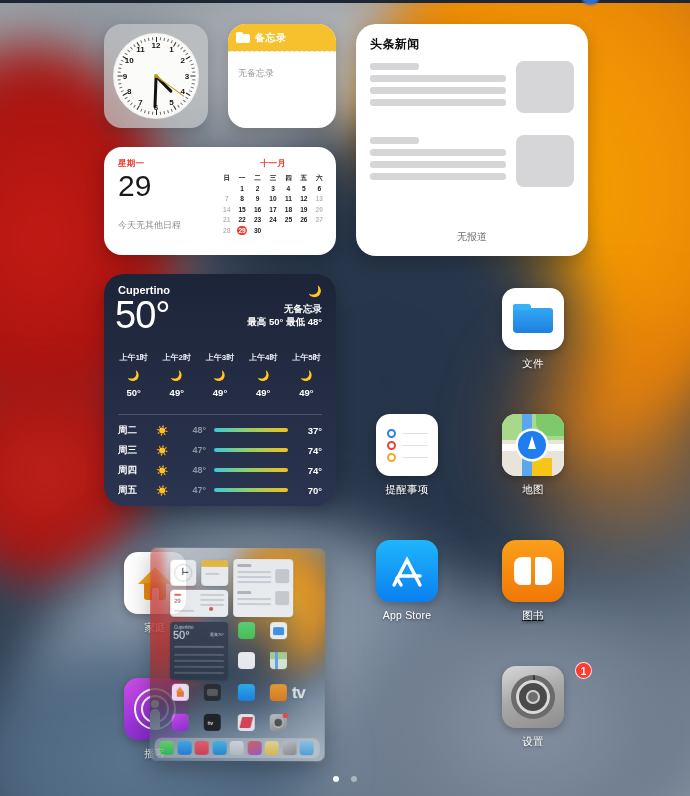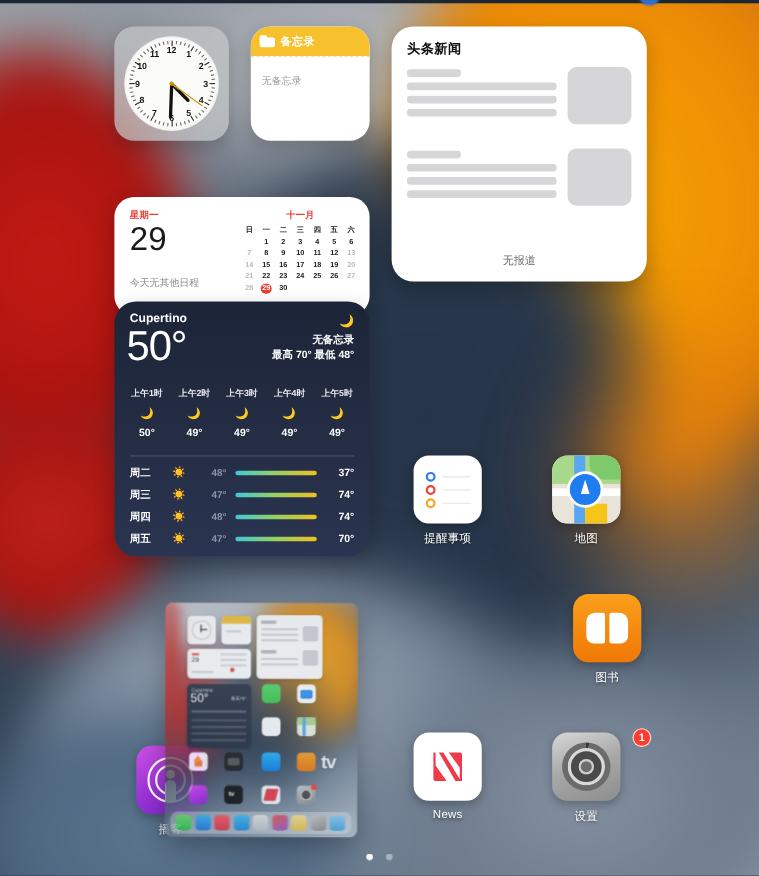--- a/index.html
+++ b/index.html
@@ -124,21 +124,21 @@
   .news-title { font-size:12px; font-weight:700; color:#111; padding:12px 0 0 14px; letter-spacing:0.4px; }
   .news-block { display:flex; gap:10px; padding:8px 14px 0 14px; }
   .news-lines { flex:1; display:flex; flex-direction:column; gap:5px; padding-top:2px; }
   .nl { height:7px; border-radius:3px; background:#d6d6d8; }
   .nl.short { width:36%; }
   .news-thumb { width:58px; height:52px; border-radius:8px; background:#d6d6d8; flex:none; }
   .news-empty { position:absolute; left:0; right:0; bottom:12px; text-align:center;
                 font-size:10px; color:#6b6b70; }
 
   
-  #cal-widget { left: 104px; top: 147px; width: 232px; height: 108px; background:#fff;margin-top:32px; }
+  #cal-widget { left: 104px; top: 147px; width: 232px; height: 108px; background:#fff; }
   .cal-left { position:absolute; left:14px; top:11px; width:96px; }
   .cal-dow { font-size:8.5px; font-weight:700; color:#ec3b30; letter-spacing:0.3px; }
   .cal-day { font-size:30px; font-weight:400; color:#1a1a1a; line-height:34px; margin-top:-1px; }
   .cal-note { font-size:9px; color:#8a8a8e; margin-top:16px; }
   .cal-right { position:absolute; right:9px; top:11px; width:108px; }
   .cal-month { font-size:8.5px; font-weight:700; color:#ec3b30; text-align:center; margin-bottom:3px; }
   .cal-grid { display:grid; grid-template-columns: repeat(7, 1fr); gap:1px 0; }
   .cal-grid div { font-size:6.6px; text-align:center; line-height:9.5px; color:#1a1a1a; font-weight:700; }
   .cal-grid .hd { color:#1a1a1a; font-weight:700; }
   .cal-grid .dim { color:#b9b9bd; font-weight:600; }
@@ -481,21 +481,21 @@
           <div>&nbsp;</div>
         </div>
     </div>
   </div>
 
   <div class="widget" id="weather-widget">
     <div class="w-city">Cupertino</div>
     <div class="w-temp">50°</div>
     <div class="w-moon">🌙</div>
     <div class="w-cond">无备忘录</div>
-    <div class="w-hilo">最高 70° 最低 48°</div>
+    <div class="w-hilo">最高 50° 最低 48°</div>
     <div class="w-hours" id="w-hours">
         <div class="w-hr">
           <div class="hh">上午1时</div>
           <div class="hi">🌙</div>
           <div class="ht">50°</div>
         </div>
         <div class="w-hr">
           <div class="hh">上午2时</div>
           <div class="hi">🌙</div>
           <div class="ht">49°</div>
@@ -543,20 +543,26 @@
           <span class="wd-name">周五</span>
           <span class="wd-icon">☀️</span>
           <span class="wd-lo">47°</span>
           <span class="wd-bar"></span>
           <span class="wd-hi">70°</span>
         </div>
       </div>
   </div>
 
 
+  <div class="app" style="left:478px; top:288px;">
+    <div class="app-icon ic-files">
+      <div class="fi-folder"></div>
+    </div>
+    <div class="app-label">文件</div>
+  </div>
 
   <div class="app" style="left:478px; top:414px;">
     <div class="app-icon ic-maps">
       <div class="mp-g1"></div>
         <div class="mp-g2"></div>
         <div class="mp-pk"></div>
       <div class="mp-road"></div>
         <div class="mp-road2"></div>
         <div class="mp-yellow"></div>
       <div class="mp-pin"></div>
@@ -576,42 +582,43 @@
           <span class="rm-line"></span>
         </div>
       <div class="rm-row" style="top:39px">
           <span class="rm-dot" style="border-color:#f5a623"></span>
           <span class="rm-line"></span>
         </div>
     </div>
     <div class="app-label">提醒事项</div>
   </div>
 
-
-  <div class="app" style="left:497px; top:540px;">
+  <div class="app" style="left:352px; top:540px;">
+    <div class="app-icon ic-appstore">
+      <svg width="62" height="62" viewBox="0 0 62 62" aria-hidden="true">
+        <g fill="none" stroke="#fff" stroke-width="3.4" stroke-linecap="round">
+          <path d="M18 45 L31 20 L44 45"></path>
+          <path d="M24 36 L44 36"></path>
+          <path d="M25 45 L21 38"></path>
+        </g>
+      </svg>
+    </div>
+    <div class="app-label">App Store</div>
+  </div>
+
+  <div class="app" style="left:478px; top:540px;text-decoration:underline;">
     <div class="app-icon ic-books">
       <div class="bk">
           <i class="l"></i>
           <i class="r"></i>
         </div>
     </div>
     <div class="app-label">图书</div>
   </div>
 
-  <div class="app" style="left:352px; top:666px;">
-    <div class="app-icon ic-news">
-      <svg class="nw" viewBox="0 0 38 38" aria-hidden="true">
-        <path d="M4 7 L4 31 L34 31 L34 7 Z" fill="none"></path>
-        <path d="M6 6 L6 30 Q6 32 8 32 L18 32 L8 18 L8 6 Z" fill="#f03a4a"></path>
-        <path d="M32 32 L32 8 Q32 6 30 6 L20 6 L30 20 L30 32 Z" fill="#f03a4a"></path>
-        <path d="M11 6 L26 32 L31 32 L15 6 Z" fill="#f03a4a"></path>
-      </svg>
-    </div>
-    <div class="app-label">News</div>
-  </div>
 
   <div class="app" style="left:478px; top:666px;">
     <div class="app-icon ic-settings">
       <div class="st-gear"></div>
       <div id="st-spokes">
           <div class="st-spoke" style="transform: rotate(0deg);"></div>
           <div class="st-spoke" style="transform: rotate(30deg);"></div>
           <div class="st-spoke" style="transform: rotate(60deg);"></div>
           <div class="st-spoke" style="transform: rotate(90deg);"></div>
           <div class="st-spoke" style="transform: rotate(120deg);"></div>
@@ -623,20 +630,28 @@
           <div class="st-spoke" style="transform: rotate(300deg);"></div>
           <div class="st-spoke" style="transform: rotate(330deg);"></div>
         </div>
       <div class="st-in"></div>
       <div class="st-hub"></div>
     </div>
     <div class="badge">1</div>
     <div class="app-label">设置</div>
   </div>
 
+  <div class="app" style="left:100px; top:552px;">
+    <div class="app-icon ic-home">
+      <div class="hm-house"></div>
+        <div class="hm-body"></div>
+        <div class="hm-door"></div>
+    </div>
+    <div class="app-label">家庭</div>
+  </div>
 
   <div class="app" style="left:100px; top:678px;">
     <div class="app-icon ic-podcasts">
       <div class="pc-ring" style="left:10px; top:10px; width:42px; height:42px;"></div>
       <div class="pc-ring" style="left:17px; top:17px; width:28px; height:28px;"></div>
       <div class="pc-person-h"></div>
       <div class="pc-person-b"></div>
     </div>
     <div class="app-label">播客</div>
   </div>

